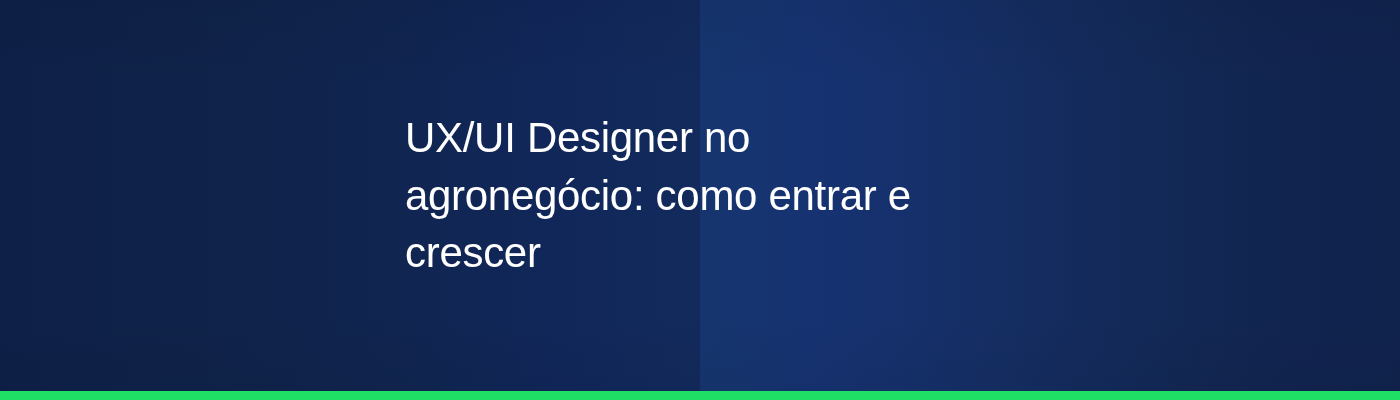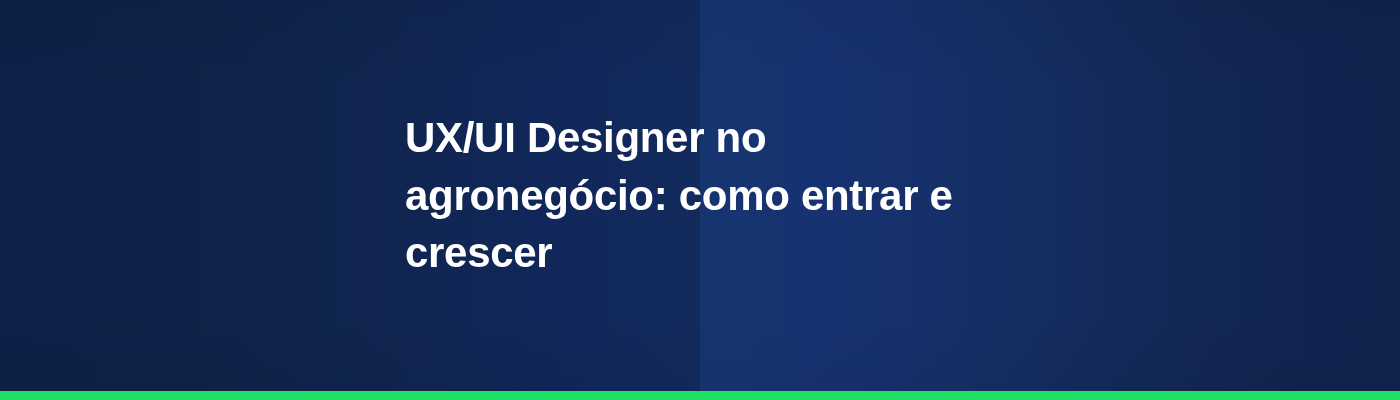--- a/index.html
+++ b/index.html
@@ -84,21 +84,21 @@
     flex-direction: column;
     justify-content: center;
     z-index: 3;
   }
 
   .hero-title {
     margin: 0;
     color: #ffffff;
     font-family: "Liberation Sans", sans-serif;
     font-size: 42px;
-    font-weight: 700;
+    font-weight: 400;
     line-height: 57.5px;
     letter-spacing: -0.3px;
     white-space: pre-line;
     text-rendering: optimizeLegibility;
     -webkit-font-smoothing: antialiased;
   }
 
   
   .hero-accent-bar {
     position: absolute;

